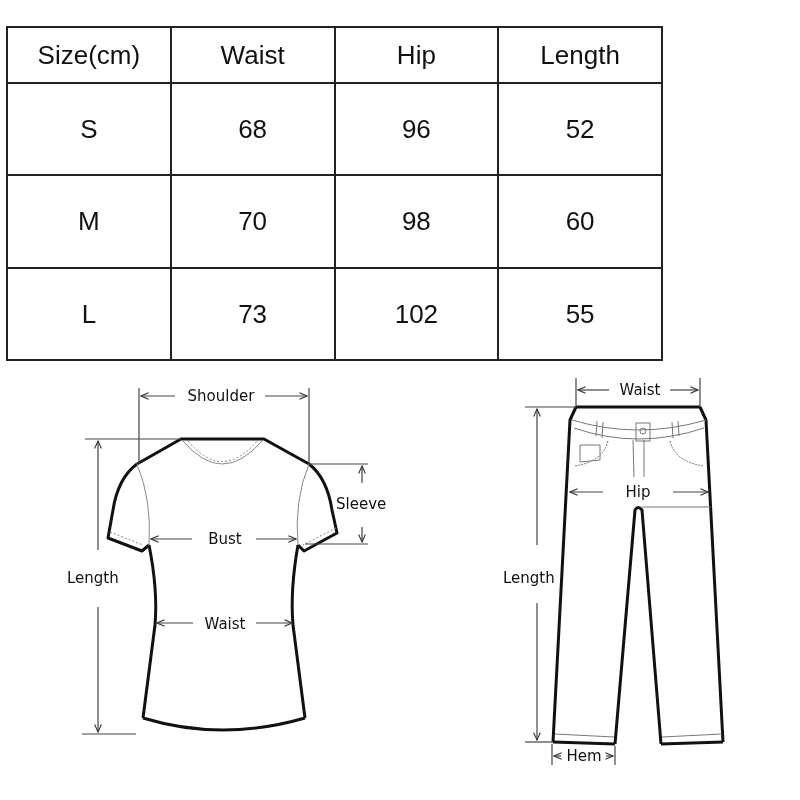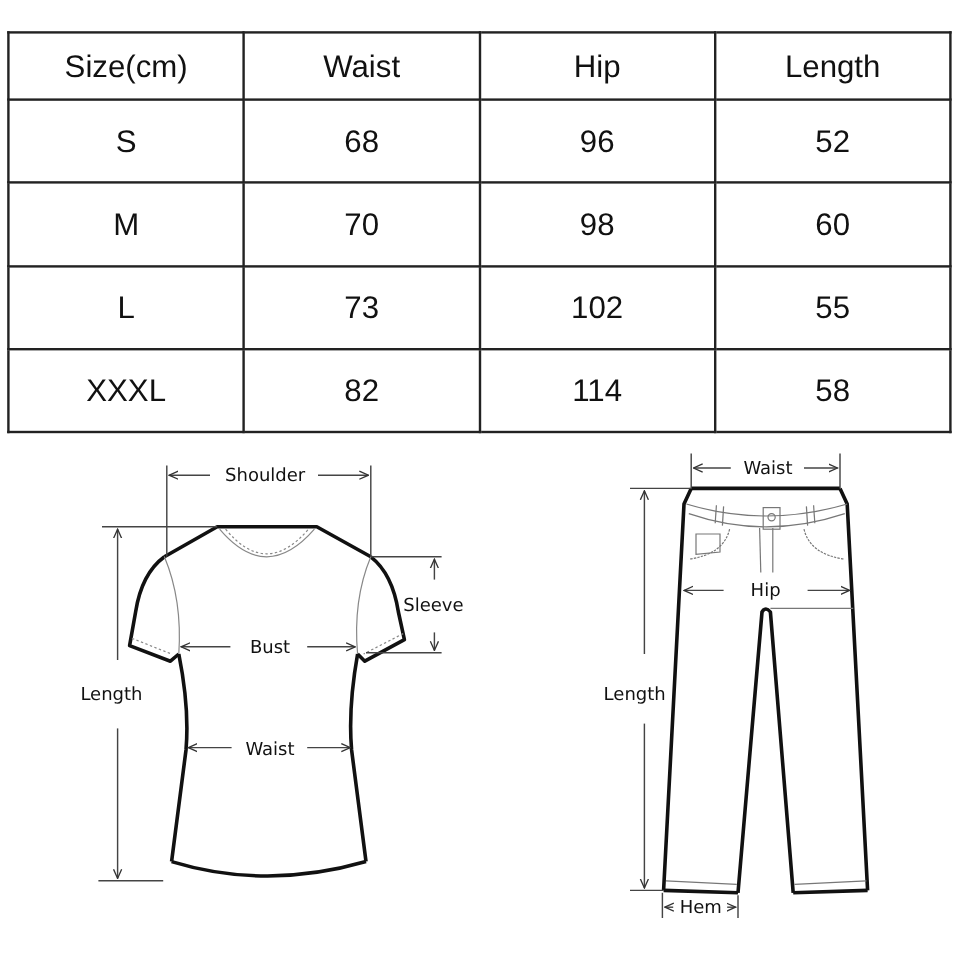--- a/index.html
+++ b/index.html
@@ -1,18 +1,18 @@
 <!DOCTYPE html>
 <html><head>
   <meta charset="utf-8">
   <style>
     html, body { margin: 0; padding: 0; background: #ffffff; }
     body { width: 800px; height: 800px; position: relative; overflow: hidden; font-family: "Liberation Sans", sans-serif; }
     .size-table {
-      position: absolute; left: 6px; top: 26px; width: 787px; height: 335px;
+      position: absolute; left: 6px; top: 26px; width: 657px; height: 335px;
       border-collapse: collapse; table-layout: fixed; color: #111;
     }
     .size-table th, .size-table td {
       border: 2px solid #222; text-align: center; padding: 0;
       font-weight: normal; font-family: "Liberation Sans", sans-serif;
       font-size: 26px; line-height: 1;
     }
     .size-table th { height: 54px; }
     .size-table td { height: 38px; }
     .diagram { position: absolute; left: 0; top: 0; width: 800px; height: 800px; }
@@ -41,26 +41,20 @@
       <td>M</td>
       <td>70</td>
       <td>98</td>
       <td>60</td>
     </tr>
     <tr>
       <td>L</td>
       <td>73</td>
       <td>102</td>
       <td>55</td>
-    </tr>
-    <tr>
-      <td>XXXL</td>
-      <td>82</td>
-      <td>114</td>
-      <td>58</td>
     </tr>
   </tbody>
 </table>
 
 <svg class="diagram" viewBox="0 0 800 800" width="800" height="800">
   <defs>
     <marker id="arr" viewBox="0 0 10 10" refX="9" refY="5" markerWidth="7" markerHeight="7" orient="auto-start-reverse">
       <path d="M0,1 L9,5 L0,9" fill="none" stroke="#333" stroke-width="1.3"></path>
     </marker>
   </defs>

